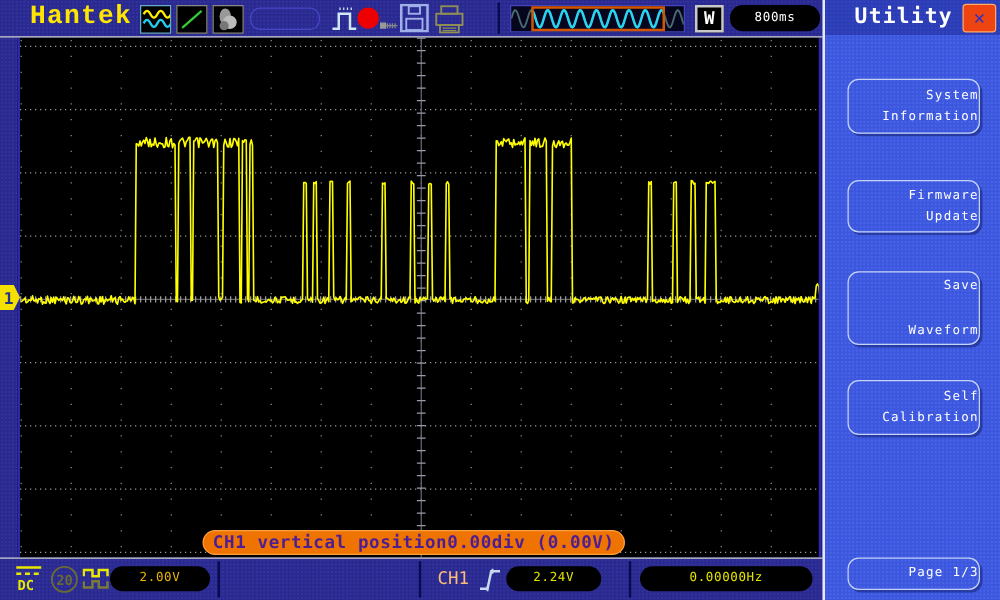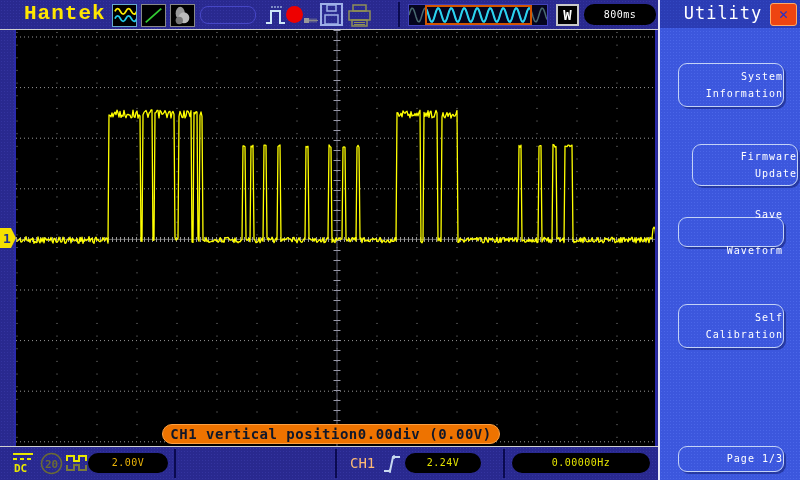--- a/index.html
+++ b/index.html
@@ -45,21 +45,21 @@
   .display {
     position:absolute; left:14px; top:30px; width:643px; height:416px;
     background:#000; border-left:2px solid #2a2aa8; border-right:2px solid #2a2aa8;
   }
   .display svg { position:absolute; left:0; top:0; }
   .chmark { position:absolute; left:0; top:228px; width:17px; height:21px; z-index:6; }
   .chmark text { font-family:"DejaVu Sans Mono", monospace; }
   .msg {
     position:absolute; left:162px; top:424px; width:338px; height:20px; z-index:7;
     background:#ee7300; border:1px solid #ffa040; border-radius:10px;
-    color:#0f172a; font-weight:bold; font-size:14px; line-height:18px;
+    color:#4c1d95; font-weight:bold; font-size:14px; line-height:18px;
     text-align:center; letter-spacing:0.5px; white-space:nowrap;
   }
   
   .bottombar { position:absolute; left:0; top:447px; width:622px; height:33px; }
   .bb-ic { position:absolute; top:5px; }
   .bb-sep { position:absolute; top:2px; width:2px; height:29px; background:#0a0a50; }
   .pill.volts { left:88px; top:6px; width:80px; height:20px; color:#eab308; line-height:20px; }
   .pill.level { left:405px; top:6px; width:76px; height:20px; color:#e3e300; line-height:20px; }
   .pill.freq { left:512px; top:6px; width:138px; height:20px; color:#e3e300; line-height:20px; }
   .trig-src { position:absolute; left:350px; top:8px; color:#fdba74; font-size:14px; }
@@ -69,39 +69,39 @@
     position:absolute; left:658px; top:0; width:142px; height:480px;
     background:#3c57dd;
     background-image:radial-gradient(#4a66e8 1px, transparent 1px);
     background-size:3px 3px;
     border-left:2px solid #e8e8f8;
   }
   .sb-title {
     position:absolute; left:0; top:0; width:140px; height:28px;
     background:#2b3cb4; background-image:radial-gradient(#3347c0 1px, transparent 1px); background-size:3px 3px;
     color:#fff; font-size:17px; line-height:27px; text-align:center;
-    padding-right:14px; letter-spacing:1px;
+    padding-right:14px; letter-spacing:1px;font-weight:bold;
   }
   .sb-close {
     position:absolute; left:110px; top:3px; width:27px; height:23px;
     background:#ee4411; border:1px solid #ffaa66; border-radius:3px;
     color:#2233cc; font-weight:bold; font-size:15px; line-height:21px; text-align:center;
     cursor:pointer;
   }
   .sb-btn {
     position:absolute; left:18px; width:106px;
     border:1px solid #c3d2f6; border-radius:9px;
     box-shadow:2px 2px 0 rgba(10,20,90,0.45);
     color:#fff; font-size:10px; line-height:17px; text-align:right;
     letter-spacing:1px; display:flex; flex-direction:column; justify-content:center;
     cursor:pointer;
   }
   .b-sys { top:63px;  height:44px; }
-  .b-fw  { top:144px; height:42px;margin-left:14px; }
-  .b-sw  { top:217px; height:30px;gap:19px; }
+  .b-fw  { top:144px; height:42px; }
+  .b-sw  { top:217px; height:59px;gap:19px; }
   .b-sc  { top:304px; height:44px; }
   .b-pg  { top:446px; height:26px; line-height:24px; display:block;padding-left:16px; }
 </style>
 </head>
 <body>
 
 <div class="topbar">
   <div class="logo">Hantek</div>
 
   <div class="iconbox" style="left:112px; border-color:#66aacc;">

